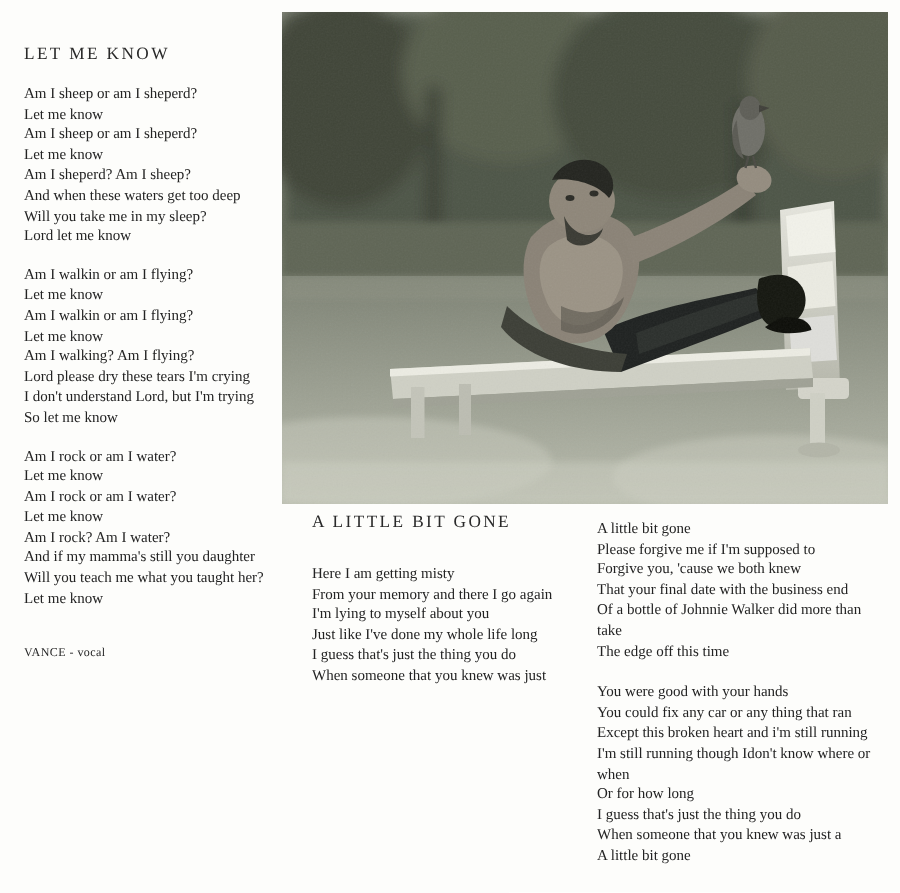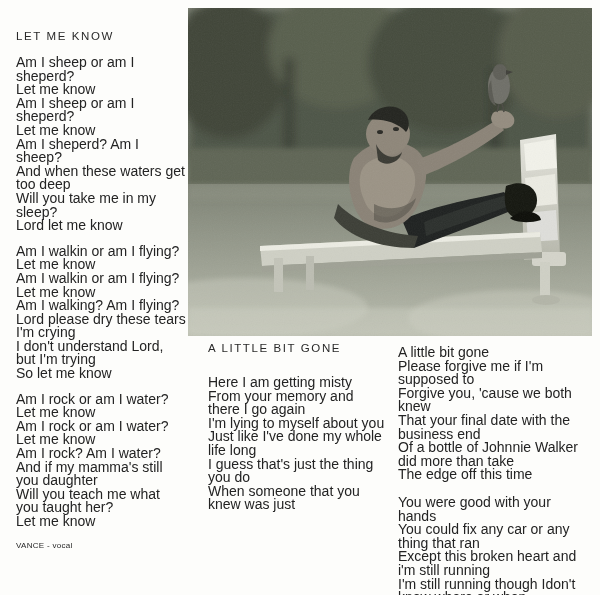--- a/index.html
+++ b/index.html
@@ -13,48 +13,49 @@
     position: relative;
     font-family: "Liberation Sans", sans-serif;
     color: #1a1a1a;
     overflow: hidden;
   }
 
   .page {
     position: absolute;
     inset: 0;
     background: #fdfdfb;
+    font-family: Liberation Serif, serif;
   }
 
   
   .col-left {
     position: absolute;
     left: 16px;
     top: 30px;
     width: 170px;
   }
   .song-title {
     font-size: 11.5px;
     letter-spacing: 1.6px;
     color: #2a2a2a;
     margin-bottom: 14px;
     font-weight: normal;
   }
   .lyric-block {
-    font-size: 14px;
+    font-size: 10px;
     line-height: 13.6px;
     color: #232323;
     margin-bottom: 12px;
     white-space: pre-line;
   }
   .credit {
     font-size: 8px;
     letter-spacing: 0.3px;
     color: #262626;
-    margin-top: 12px;
+    margin-top: 24px;
   }
 
   
   .photo {
     position: absolute;
     left: 188px;
     top: 8px;
     width: 404px;
     height: 328px;
     overflow: hidden;

